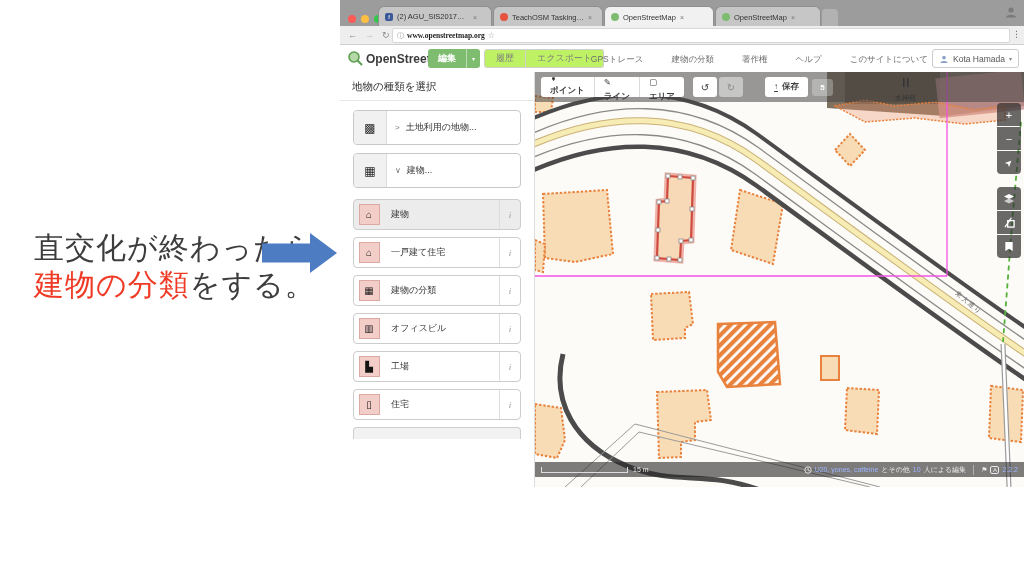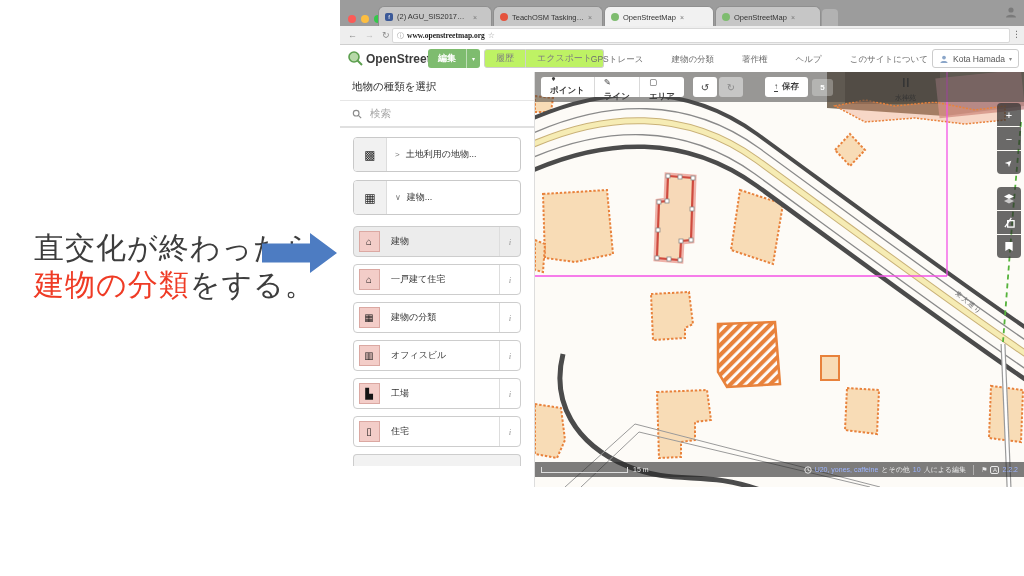--- a/index.html
+++ b/index.html
@@ -196,27 +196,20 @@
           </svg>
         <span>Kota Hamada</span>
         <span style="font-size:6px;color:#888">▾</span>
       </div>
     </div>
 
     <div id="editor">
 
       <div id="sidebar">
         <div id="sb-title">地物の種類を選択</div>
-        <div id="sb-search">
-          <svg width="10" height="10" viewBox="0 0 12 12">
-              <circle cx="5" cy="5" r="3.4" fill="none" stroke="#8a8a8a" stroke-width="1.4"></circle>
-              <line x1="7.6" y1="7.6" x2="11" y2="11" stroke="#8a8a8a" stroke-width="1.4"></line>
-            </svg>
-          <span>検索</span>
-        </div>
         <div id="sb-list">
           <div class="cat">
             <div class="tile">▩</div>
             <span class="chev">&gt;</span>
             <span class="clabel">土地利用の地物...</span>
           </div>
           <div class="cat" style="margin-bottom:11px">
             <div class="tile">▦</div>
             <span class="chev">∨</span>
             <span class="clabel">建物...</span>

